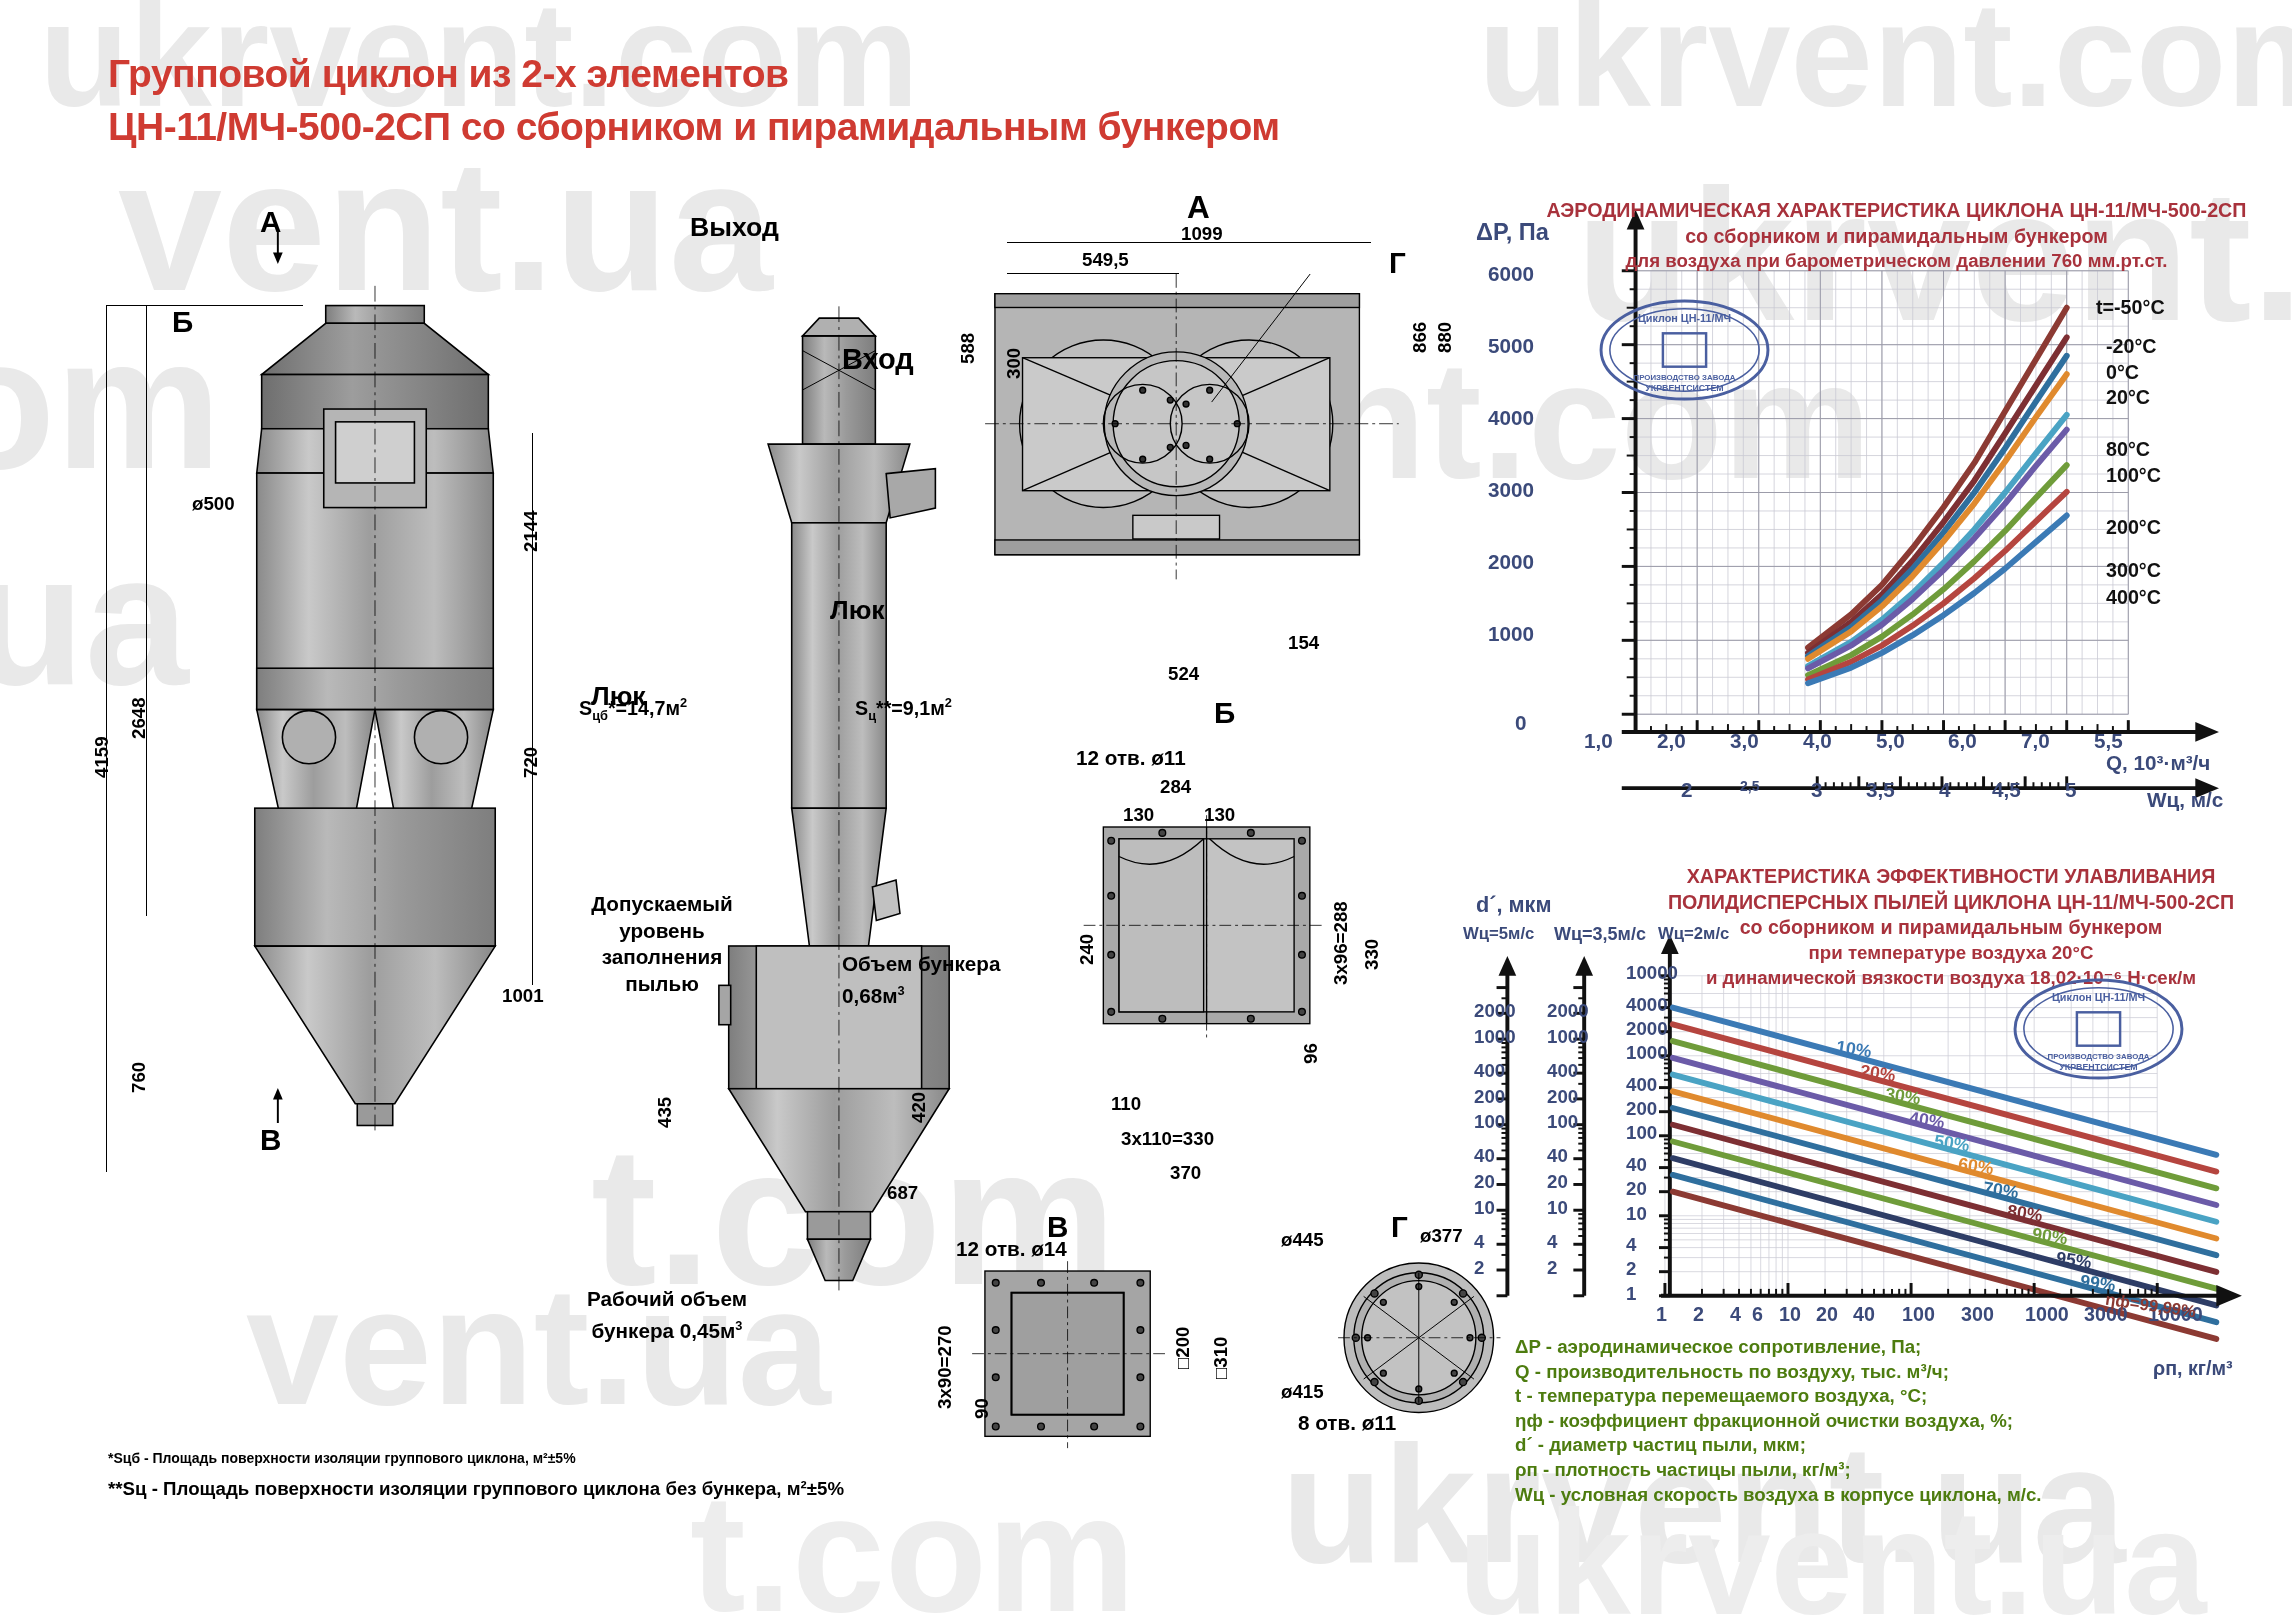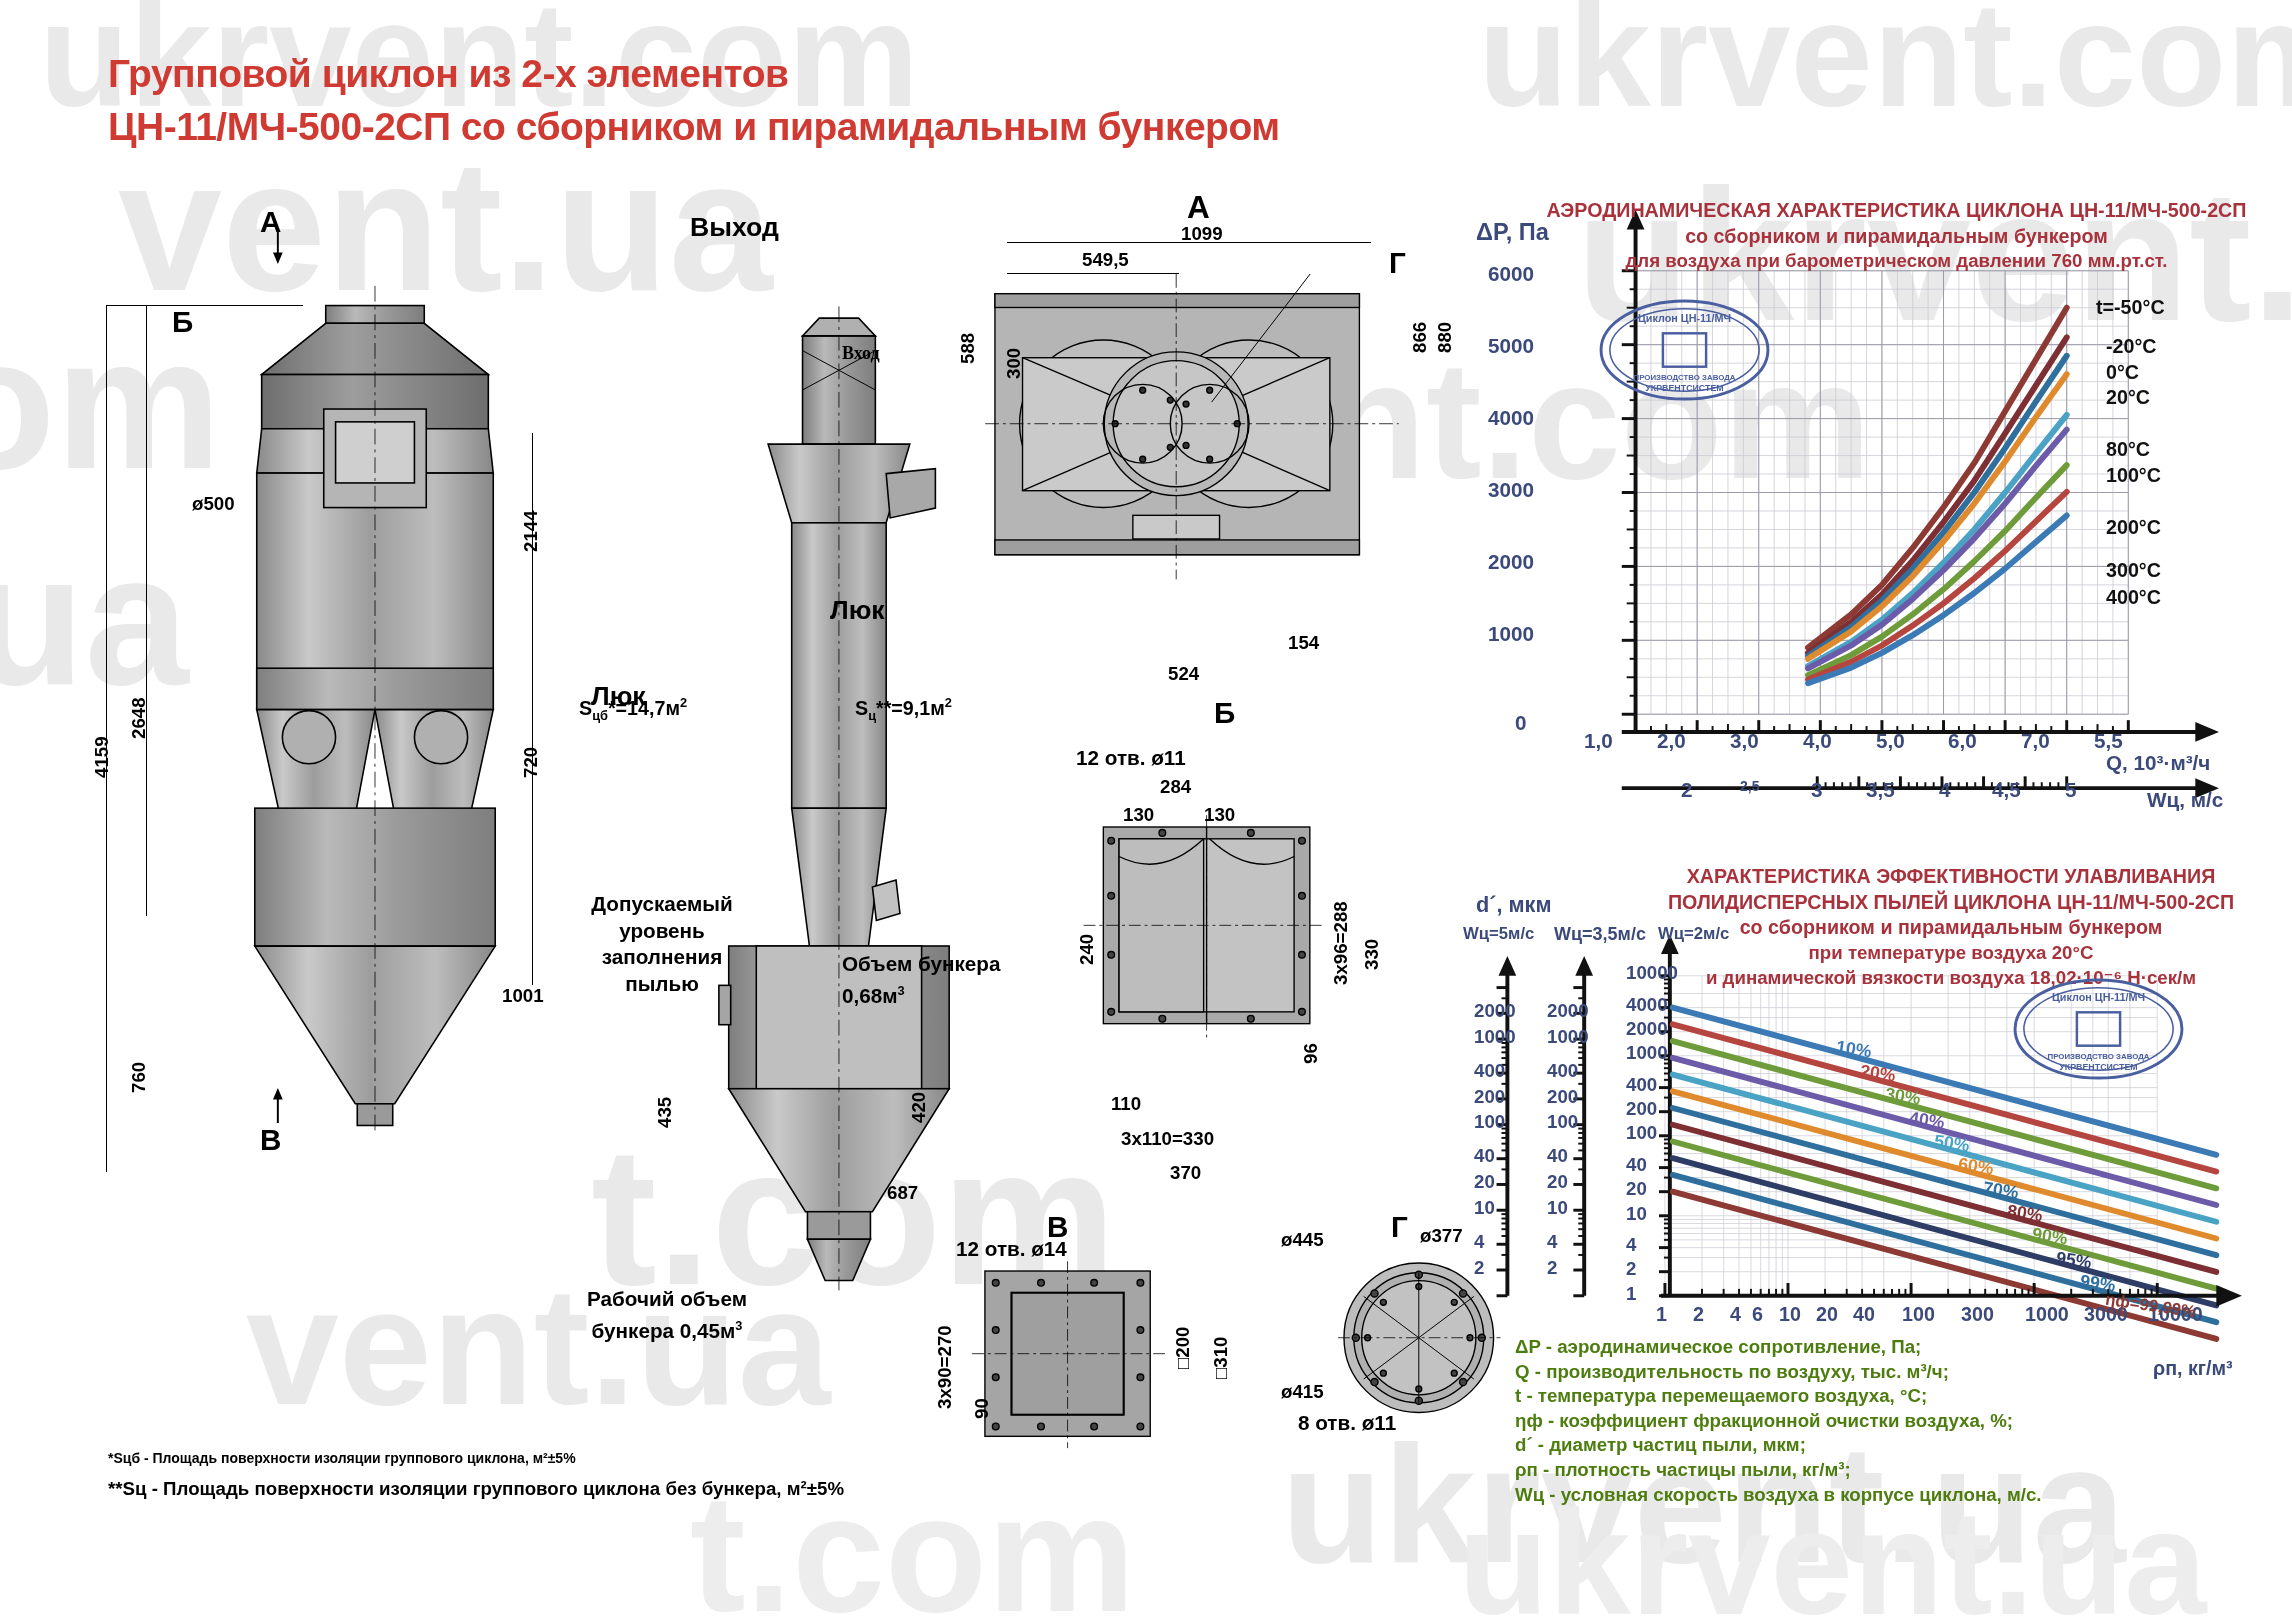--- a/index.html
+++ b/index.html
@@ -154,21 +154,21 @@
     <rect x="70" y="700" width="12" height="40" fill="#a5a5a5"></rect>
 
     <polygon points="80,805 304,805 226,930 158,930" fill="url(#gMet)"></polygon>
     <rect x="160" y="930" width="64" height="28" fill="#9a9a9a"></rect>
     <polygon points="160,958 224,958 206,1000 178,1000" fill="url(#gMet2)"></polygon>
   </g>
   <line x1="192" y1="10" x2="192" y2="1010" stroke="#000" stroke-width="0.8" stroke-dasharray="16,5,3,5"></line>
 </svg>
 
 <div class="lbl" style="left:690px;top:212px;font-size:26.6px;">Выход</div>
-<div class="lbl" style="left:842px;top:343px;font-size:18px;font-family:Liberation Serif, serif;">Вход</div>
+<div class="lbl" style="left:842px;top:343px;font-size:29px;">Вход</div>
 <div class="lbl" style="left:830px;top:595px;font-size:26.6px;">Люк</div>
 <div class="lbl" style="left:591px;top:681px;font-size:26.6px;">Люк</div>
 
 <div class="lbl" style="left:579px;top:695px;font-size:19.7px;">
   <span>S</span><sub style="font-size:12.8px;">цб</sub><span>*=14,7м</span><sup style="font-size:12.8px;">2</sup>
 </div>
 <div class="lbl" style="left:855px;top:695px;font-size:19.7px;">
   <span>S</span><sub style="font-size:12.8px;">ц</sub><span>**=9,1м</span><sup style="font-size:12.8px;">2</sup>
 </div>
 

